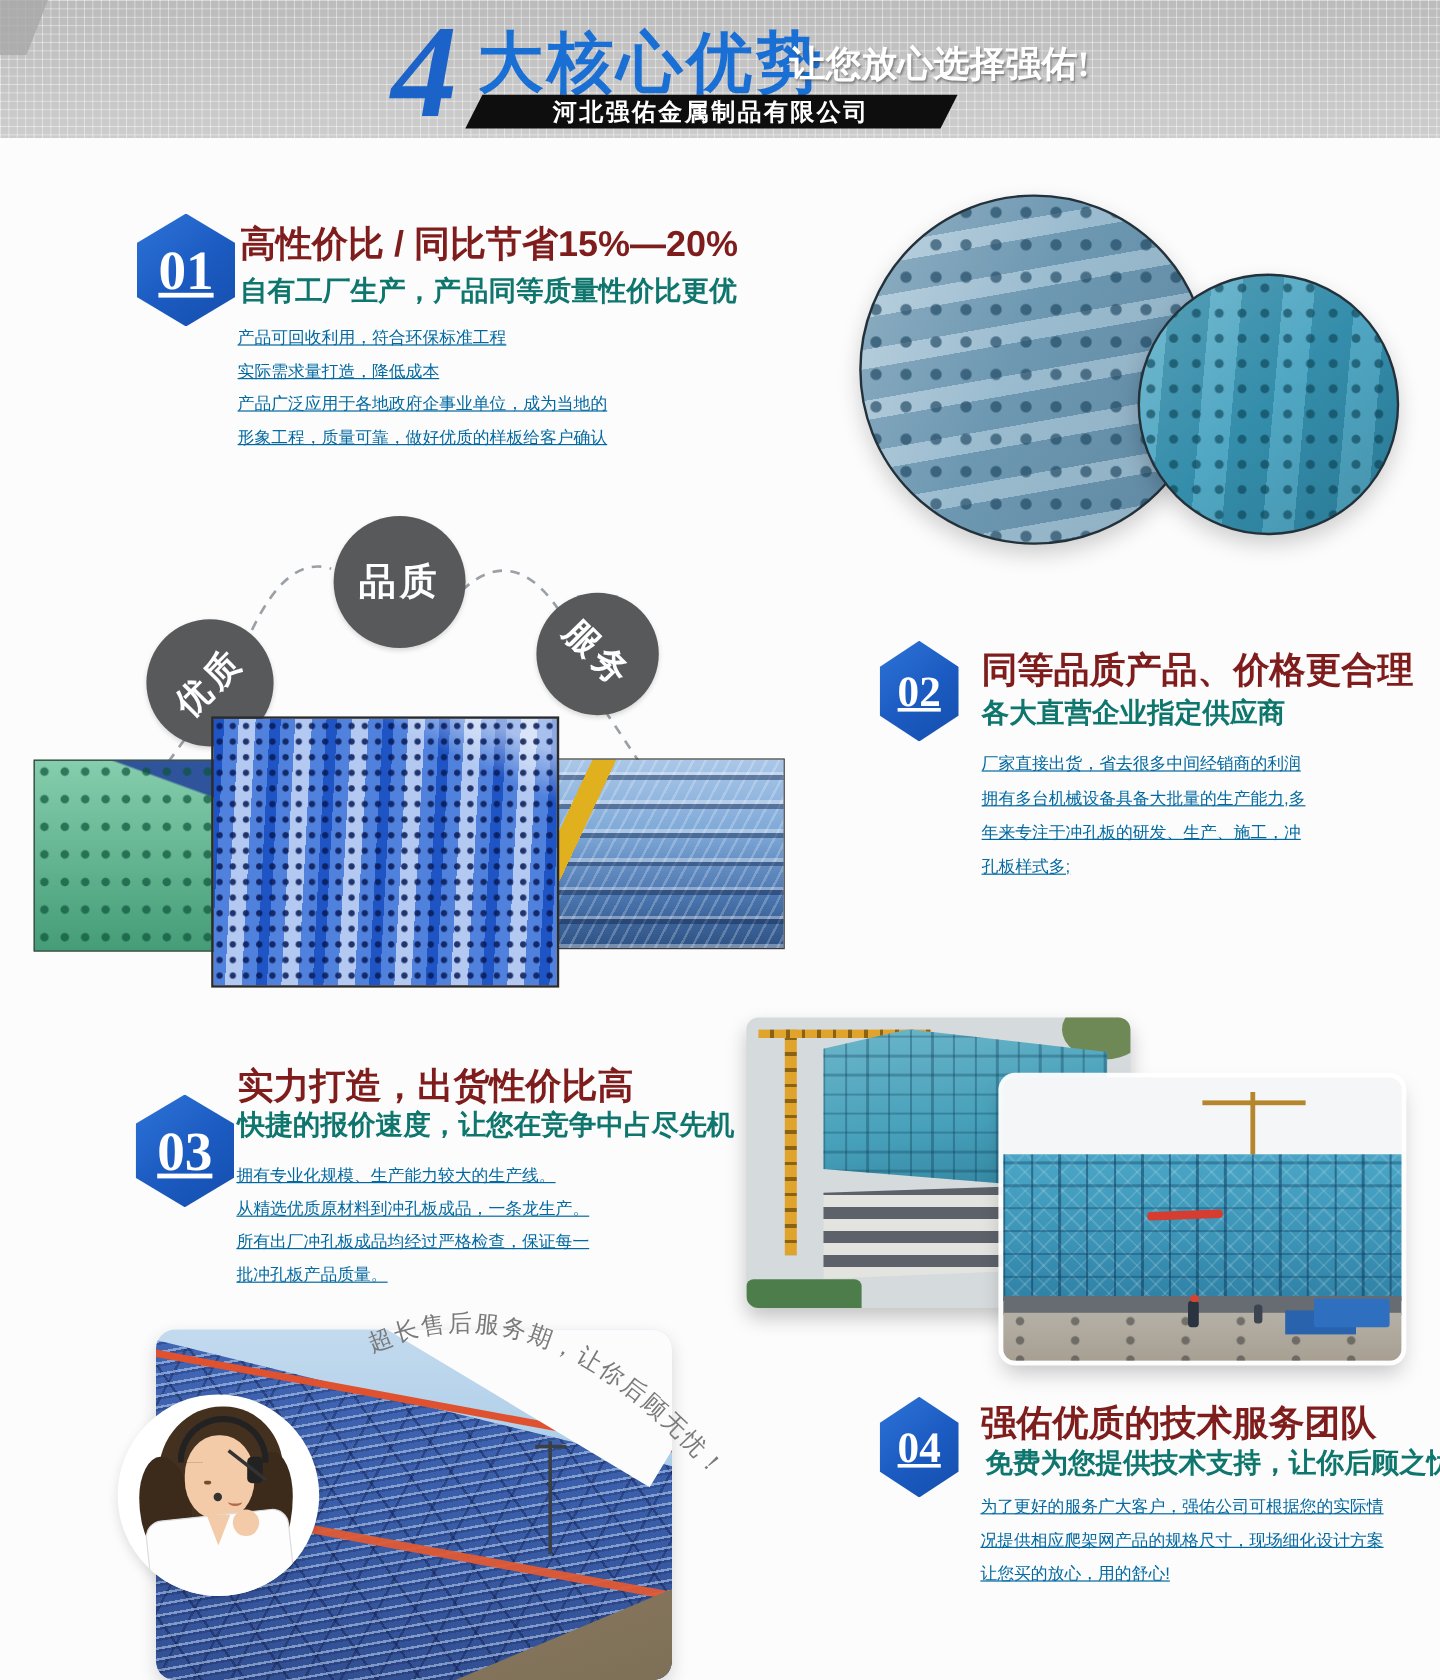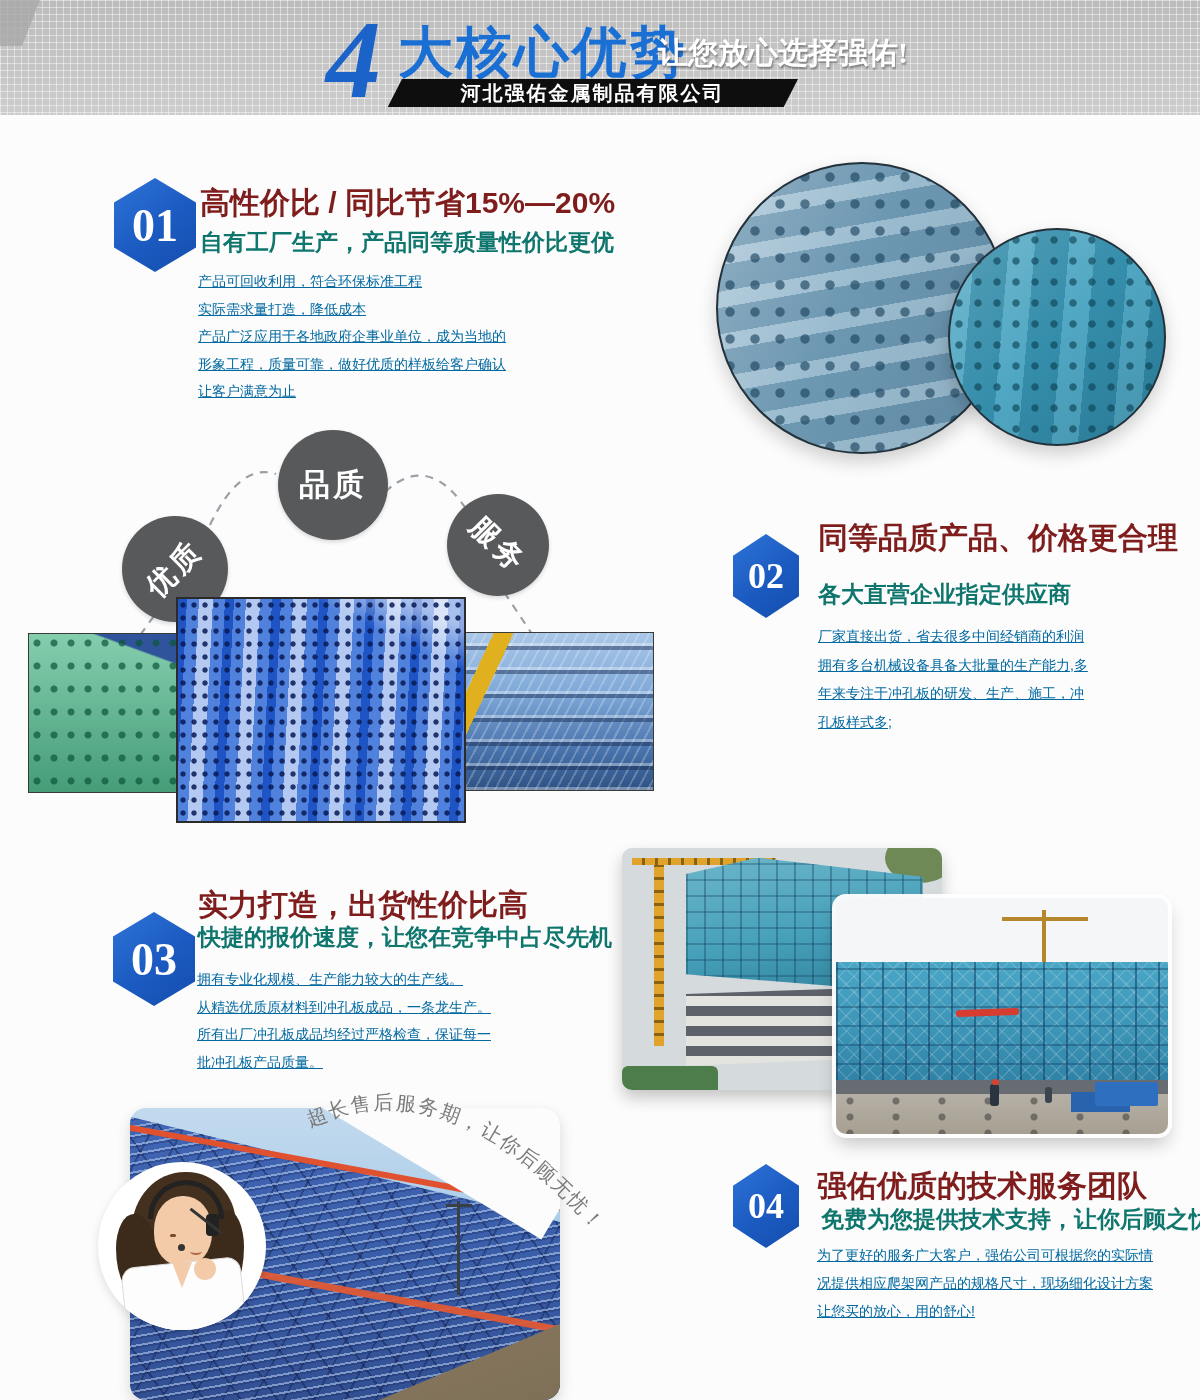--- a/index.html
+++ b/index.html
@@ -21,21 +21,21 @@
     font-size:55px;color:#1a6fd4;letter-spacing:3px;white-space:nowrap;}
   .hdr-tag{font-family:"Liberation Serif","DejaVu Serif",serif;font-weight:bold;
     font-size:30px;color:#fff;white-space:nowrap;text-shadow:1px 2px 2px rgba(60,60,60,.55);}
   .banner{left:402px;top:79px;width:396px;height:28px;background:#0e0e0e;
     transform:skewX(-27deg);transform-origin:left top;display:flex;align-items:center;justify-content:center;}
   .banner span{transform:skewX(27deg);color:#fff;font-weight:bold;font-size:20px;letter-spacing:2px;white-space:nowrap;}
   
   .hex{clip-path:polygon(50% 0,100% 26%,100% 74%,50% 100%,0 74%,0 26%);
     background:linear-gradient(140deg,#2e74d8 0%,#1b5ac0 55%,#154fae 100%);
     color:#fff;display:flex;align-items:center;justify-content:center;
-    font-family:"Liberation Serif","DejaVu Serif",serif;font-weight:bold;}
+    font-family:"Liberation Serif","DejaVu Serif",serif;font-weight:bold;text-decoration:underline;}
   .t-title{font-weight:bold;color:#7f1d1d;white-space:nowrap;}
   .sans{font-family:"Liberation Sans","DejaVu Sans",sans-serif;}
   .serif{font-family:"Liberation Serif","DejaVu Serif",serif;}
   .t-sub{font-weight:bold;color:#0f766e;font-size:23px;white-space:nowrap;
     font-family:"Liberation Serif","DejaVu Serif",serif;}
   .bline{font-size:14px;color:#0369a1;white-space:nowrap;text-decoration:underline;}
   
   .gcirc{border-radius:50%;background:#58595b;color:#fff;display:flex;align-items:center;
     justify-content:center;font-weight:bold;box-shadow:0 2px 4px rgba(0,0,0,.15);}
   
@@ -58,21 +58,20 @@
   </div>
 
   <div class="abs hex" style="left:114px;top:178px;width:82px;height:94px;font-size:46px;">01</div>
   <div class="abs t-title sans" style="left:200px;top:183px;font-size:30px;">高性价比 / 同比节省15%—20%</div>
   <div class="abs t-sub" style="left:200px;top:227px;">自有工厂生产，产品同等质量性价比更优</div>
   <div class="abs" style="left:198px;top:268px;line-height:27.5px;">
     <div class="bline">产品可回收利用，符合环保标准工程</div>
     <div class="bline">实际需求量打造，降低成本</div>
     <div class="bline">产品广泛应用于各地政府企事业单位，成为当地的</div>
     <div class="bline">形象工程，质量可靠，做好优质的样板给客户确认</div>
-    <div class="bline">让客户满意为止</div>
   </div>
 
   <div class="abs ring" style="left:716px;top:162px;width:288px;height:288px;z-index:1;
        background-color:#7fa9c2;
        background-image:
          radial-gradient(circle at 12px 13px, rgba(25,65,92,.62) 4.2px, transparent 5.2px),
          repeating-linear-gradient(170deg, rgba(255,255,255,.22) 0 16px, rgba(40,85,115,.20) 16px 42px),
          linear-gradient(115deg, rgba(255,255,255,.35) 0%, rgba(255,255,255,0) 45%, rgba(20,50,75,.18) 100%);
        background-size:25px 27px,auto,auto;"></div>
   <div class="abs ring" style="left:948px;top:228px;width:214px;height:214px;z-index:2;
@@ -116,21 +115,21 @@
          repeating-linear-gradient(118deg, rgba(255,255,255,.22) 0 2px, transparent 2px 9px),
          linear-gradient(180deg, #aac7e8 0%, #7fa9d8 38%, #4872ab 75%, #2e5284 100%);"></div>
   <div class="abs imgframe" style="left:176px;top:597px;width:286px;height:222px;z-index:2;border:2px solid #2b2b2b;
        background-image:
          radial-gradient(circle at 5px 6px, rgba(8,25,85,.85) 2.2px, transparent 3.1px),
          linear-gradient(205deg, rgba(255,255,255,.5) 0%, rgba(255,255,255,.5) 8%, transparent 20%),
          repeating-linear-gradient(93deg, #1f54c4 0 9px, #5081dc 9px 21px, #b3c9f1 21px 35px, #5081dc 35px 47px);
        background-size:11px 13px,auto,auto;"></div>
 
   <div class="abs hex" style="left:733px;top:534px;width:66px;height:84px;font-size:36px;">02</div>
-  <div class="abs t-title serif" style="left:818px;top:518px;font-size:30px;">同等品质产品、价格更合理</div>
+  <div class="abs t-title serif" style="left:818px;top:538px;font-size:30px;">同等品质产品、价格更合理</div>
   <div class="abs" style="left:818px;top:622px;line-height:28.5px;">
     <div class="bline">厂家直接出货，省去很多中间经销商的利润</div>
     <div class="bline">拥有多台机械设备具备大批量的生产能力,多</div>
     <div class="bline">年来专注于冲孔板的研发、生产、施工，冲</div>
     <div class="bline">孔板样式多;</div>
   </div>
   <div class="abs t-sub" style="left:818px;top:579px;">各大直营企业指定供应商</div>
 
   <div class="abs hex" style="left:113px;top:912px;width:82px;height:94px;font-size:46px;">03</div>
   <div class="abs t-title serif" style="left:198px;top:885px;font-size:30px;">实力打造，出货性价比高</div>

